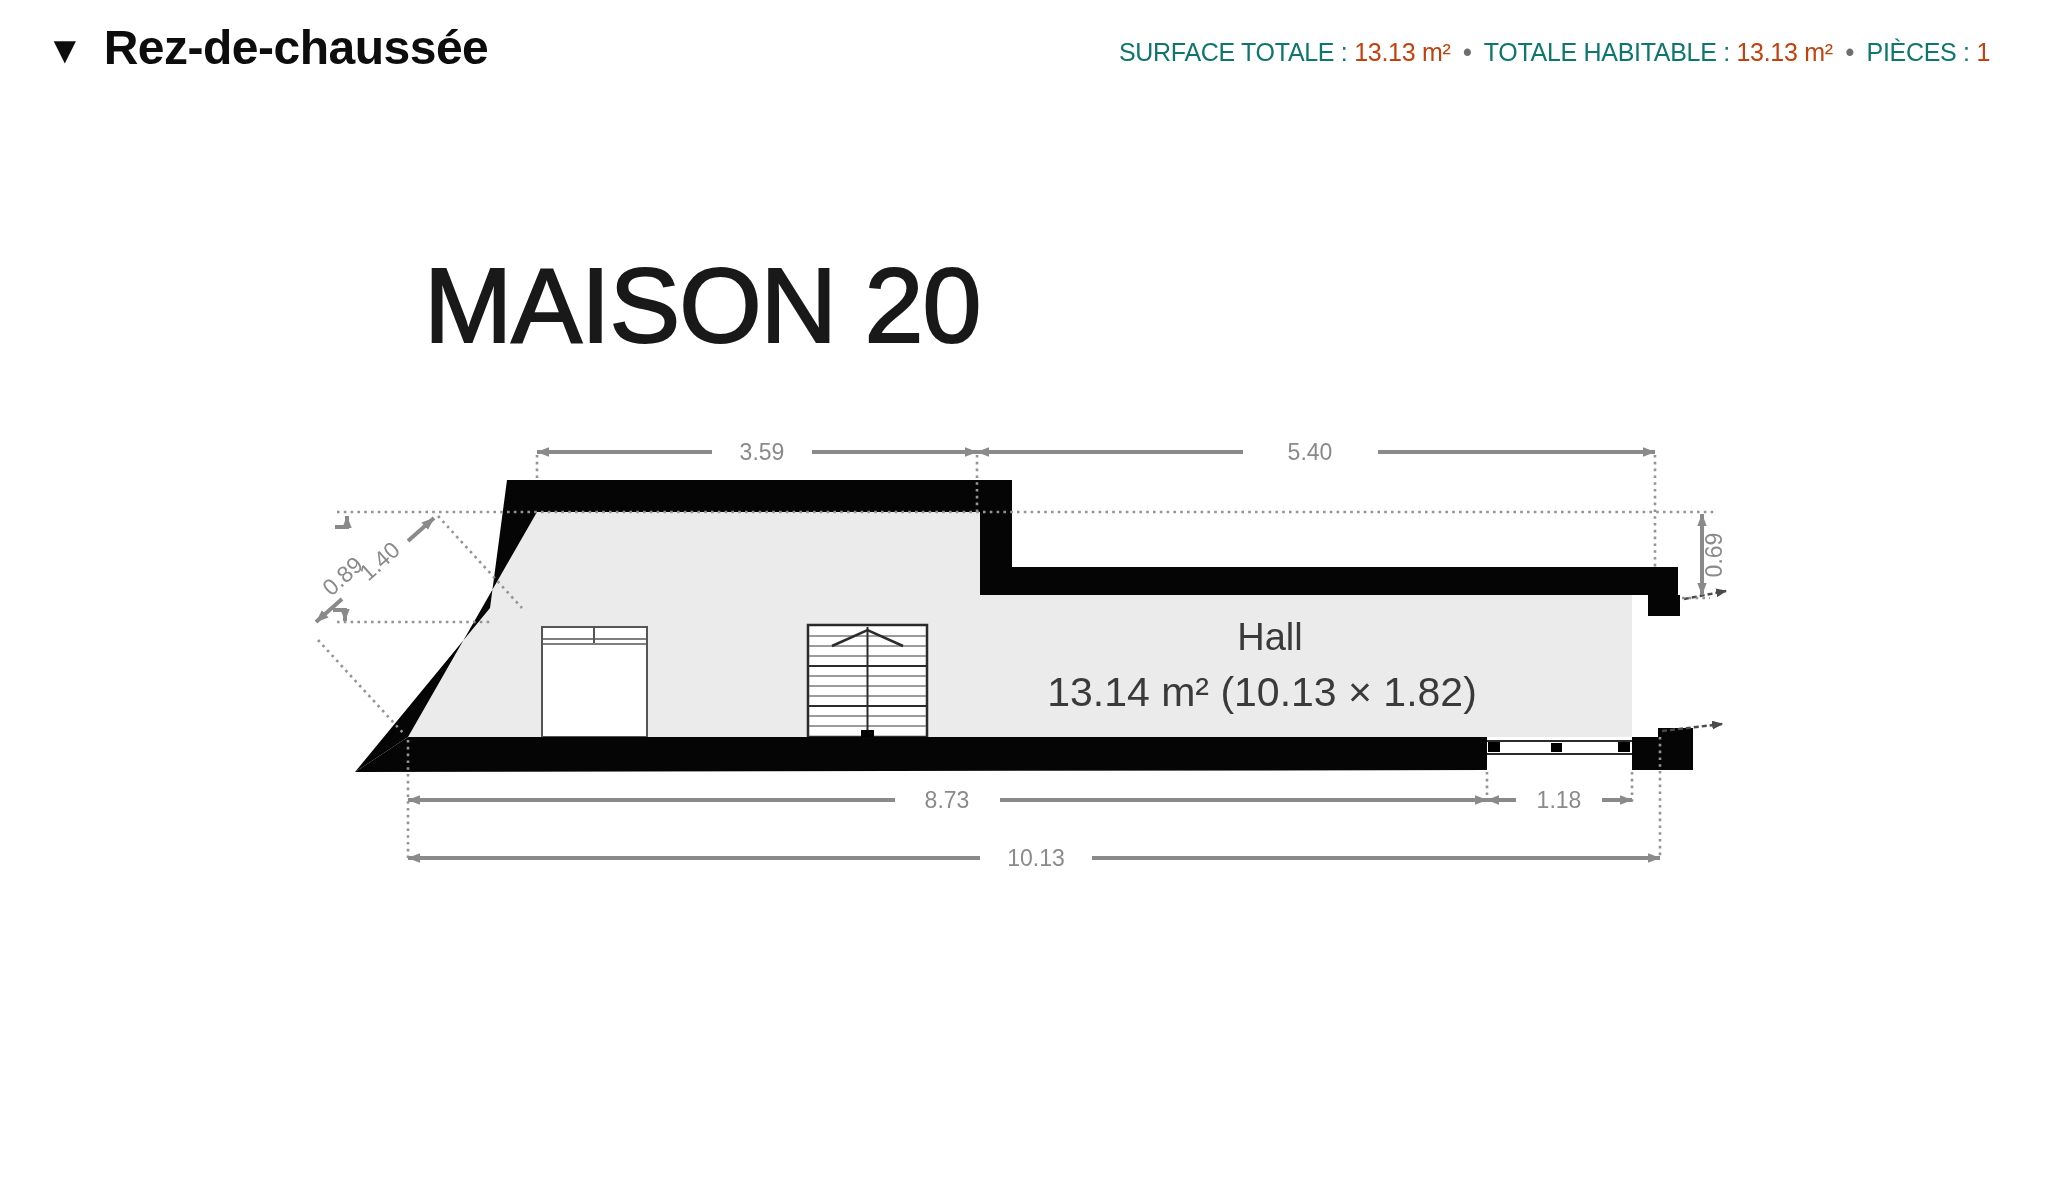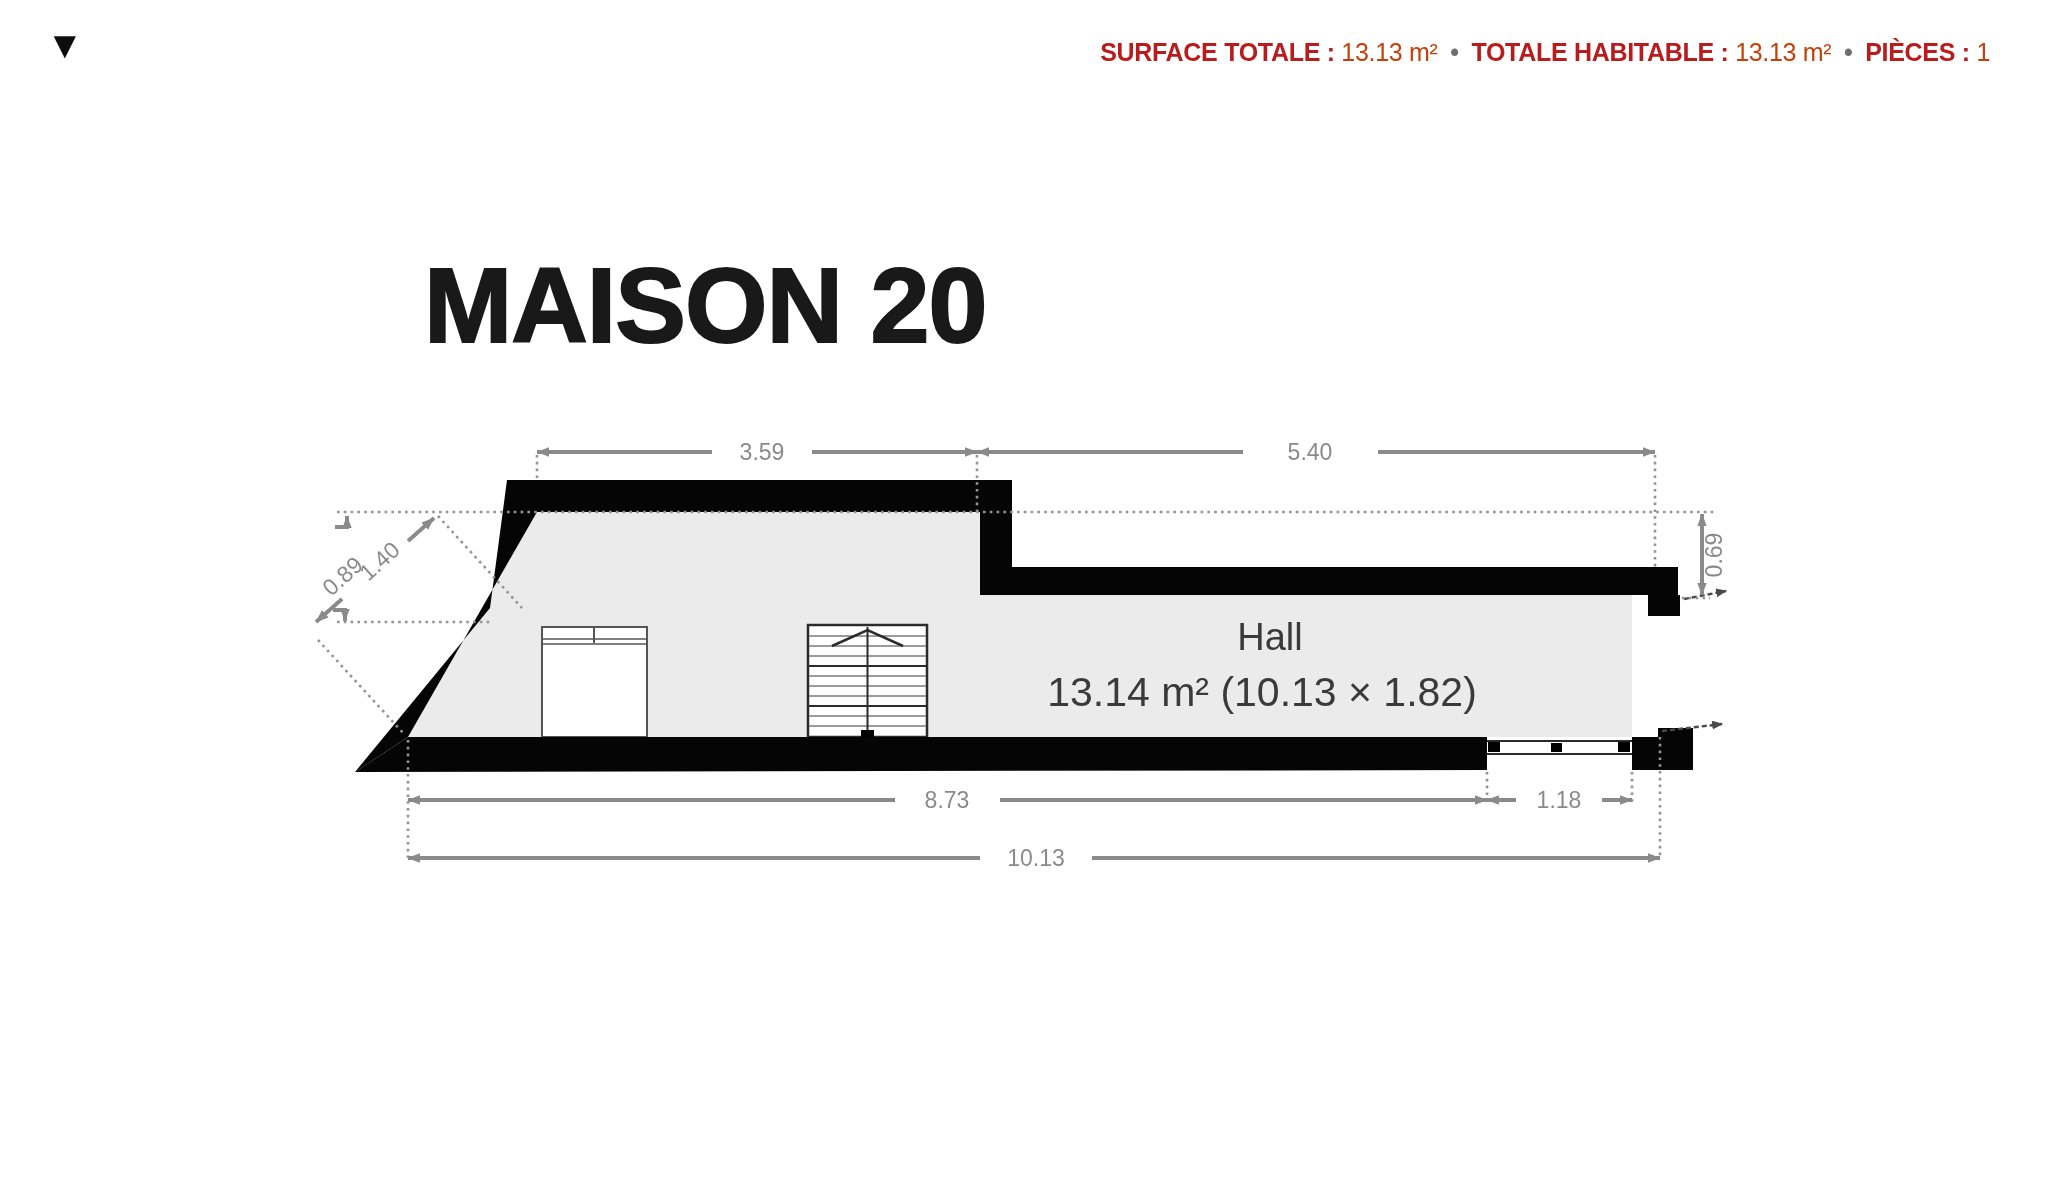--- a/index.html
+++ b/index.html
@@ -6,37 +6,38 @@
   body{width:2045px;height:1200px;position:relative;overflow:hidden;
        font-family:"Liberation Sans", sans-serif;}
   .abs{position:absolute;}
 
   
   .floor-header{left:46px;top:24px;display:flex;align-items:center;gap:20px;cursor:pointer;}
   .floor-header .tri{font-size:38px;color:#0d0d0d;line-height:1;transform:translateY(2px);}
   .floor-header .ttl{font-size:48px;font-weight:bold;color:#0d0d0d;letter-spacing:-0.5px;line-height:1;}
 
   .stats-line{right:55px;top:38px;font-size:25px;letter-spacing:-0.3px;white-space:nowrap;}
-  .stats-line .lbl{color:#b91c1c;font-weight:bold;}
+  .stats-line .lbl{color:#0f766e;font-weight:normal;}
   .stats-line .val{color:#c2410c;font-weight:normal;}
   .stats-line .sep{color:#6e6e6e;font-weight:bold;padding:0 6px;}
 
-  .plan-title{left:424px;top:252px;font-size:106px;font-weight:bold;color:#191919;
+  .plan-title{left:424px;top:252px;font-size:106px;font-weight:normal;color:#191919;
               letter-spacing:-1px;line-height:1;-webkit-text-stroke:2px #191919;}
 
   svg text{font-family:"Liberation Sans", sans-serif;}
   .dimtxt{font-size:23px;fill:#8a8a8a;}
   .roomname{font-size:38px;fill:#3a3a3a;}
   .roomarea{font-size:41px;fill:#3a3a3a;}
 </style>
 </head>
 <body>
 
 <div class="abs floor-header">
   <span class="tri">▼</span>
+  <span class="ttl">Rez-de-chaussée</span>
 </div>
 
 <div class="abs stats-line">
   <span class="lbl">SURFACE TOTALE :</span>
   <span class="val">13.13 m²</span>
   <span class="sep">•</span>
   <span class="lbl">TOTALE HABITABLE :</span>
   <span class="val">13.13 m²</span>
   <span class="sep">•</span>
   <span class="lbl">PIÈCES :</span>

